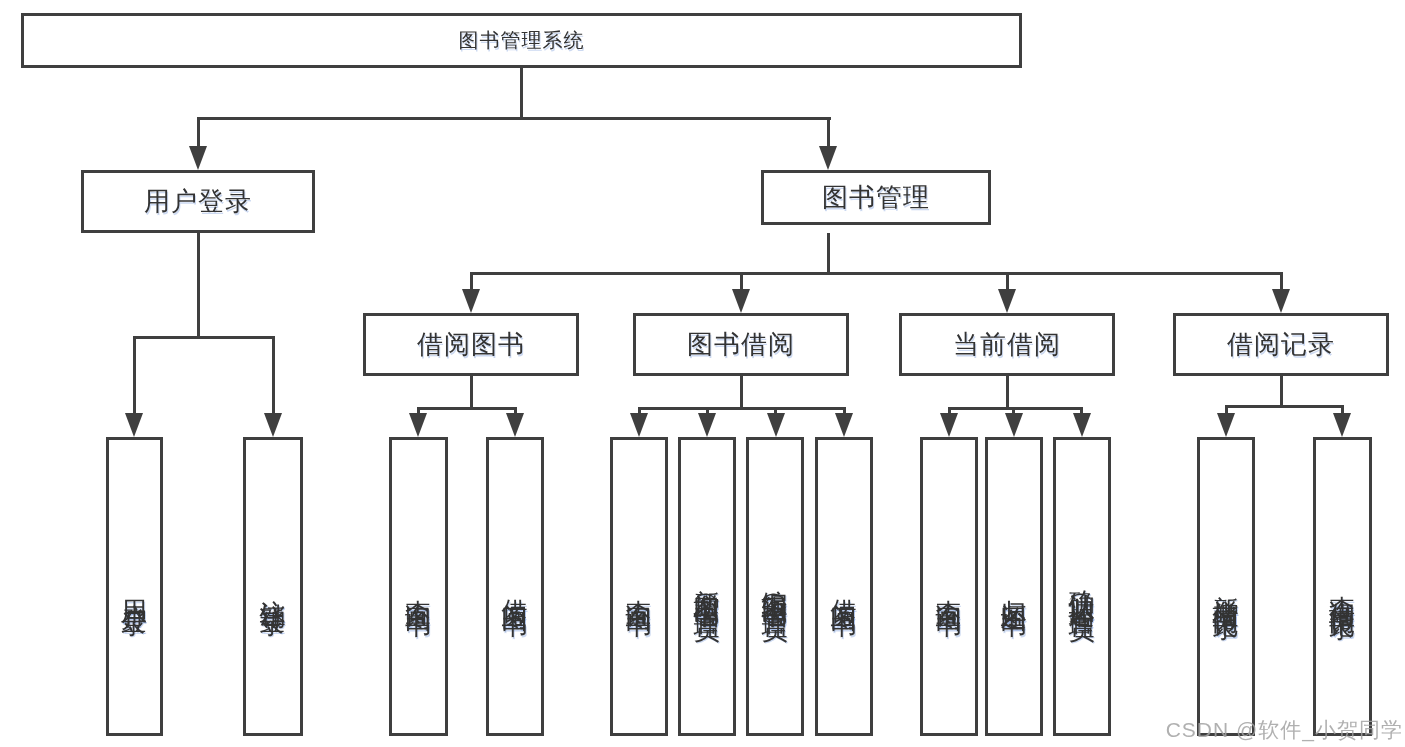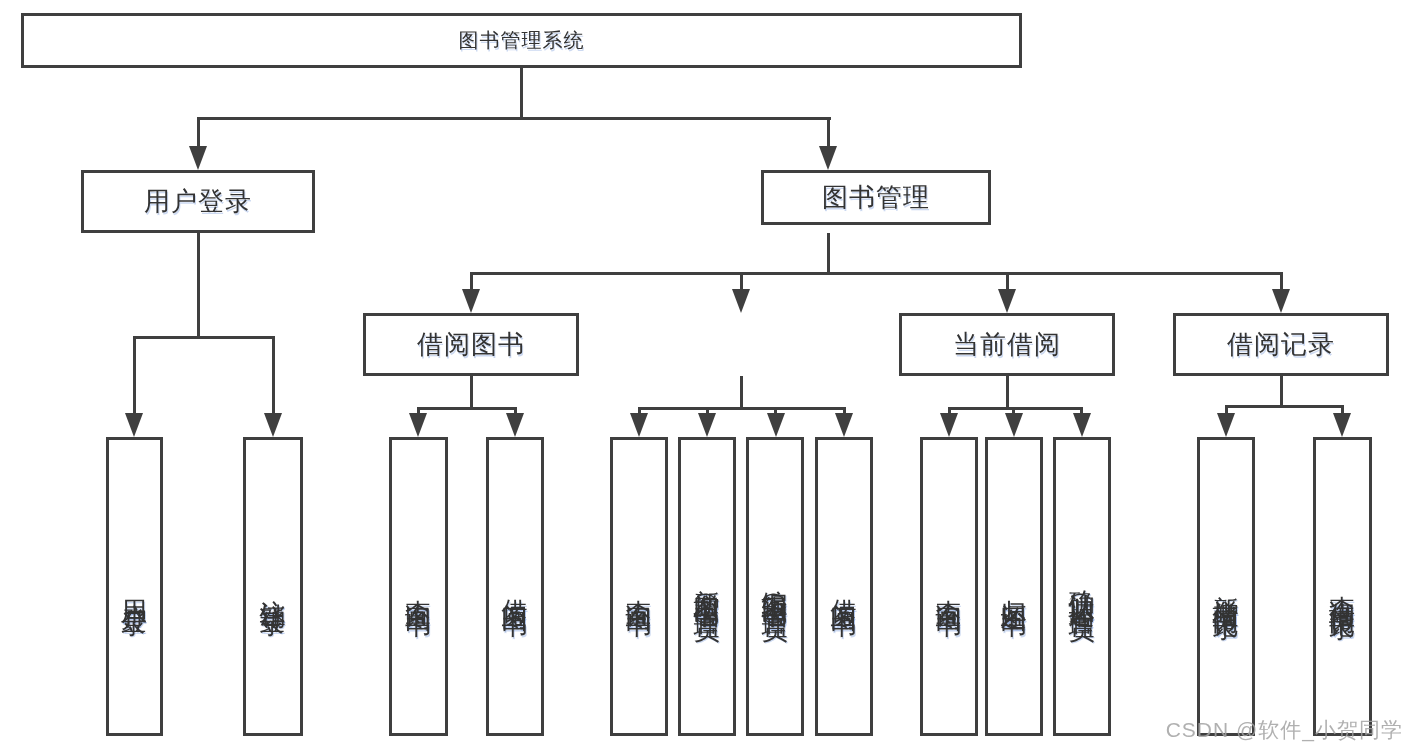--- a/index.html
+++ b/index.html
@@ -121,20 +121,23 @@
     </div>
     <div class="node" style="left: 81px; top: 170px; width: 234px; height: 63px;">
       <span>用户登录</span>
     </div>
     <div class="node" style="left: 713px; top: 170px; width: 230px; height: 55px; margin-left: 48px;">
       <span>图书管理</span>
     </div>
     <div class="node" style="left: 363px; top: 313px; width: 216px; height: 63px;">
       <span>借阅图书</span>
     </div>
+    <div class="node" style="left: 633px; top: 313px; width: 216px; height: 63px;">
+      <span>图书借阅</span>
+    </div>
     <div class="node" style="left: 1173px; top: 313px; width: 216px; height: 63px;">
       <span>借阅记录</span>
     </div>
     <div class="node" style="left: 899px; top: 313px; width: 216px; height: 63px;">
       <span>当前借阅</span>
     </div>
     <div class="node vertical" style="left: 106px; top: 437px; width: 57px; height: 299px;">
       <span>用户登录</span>
     </div>
     <div class="node vertical" style="left: 243px; top: 437px; width: 60px; height: 299px;">

